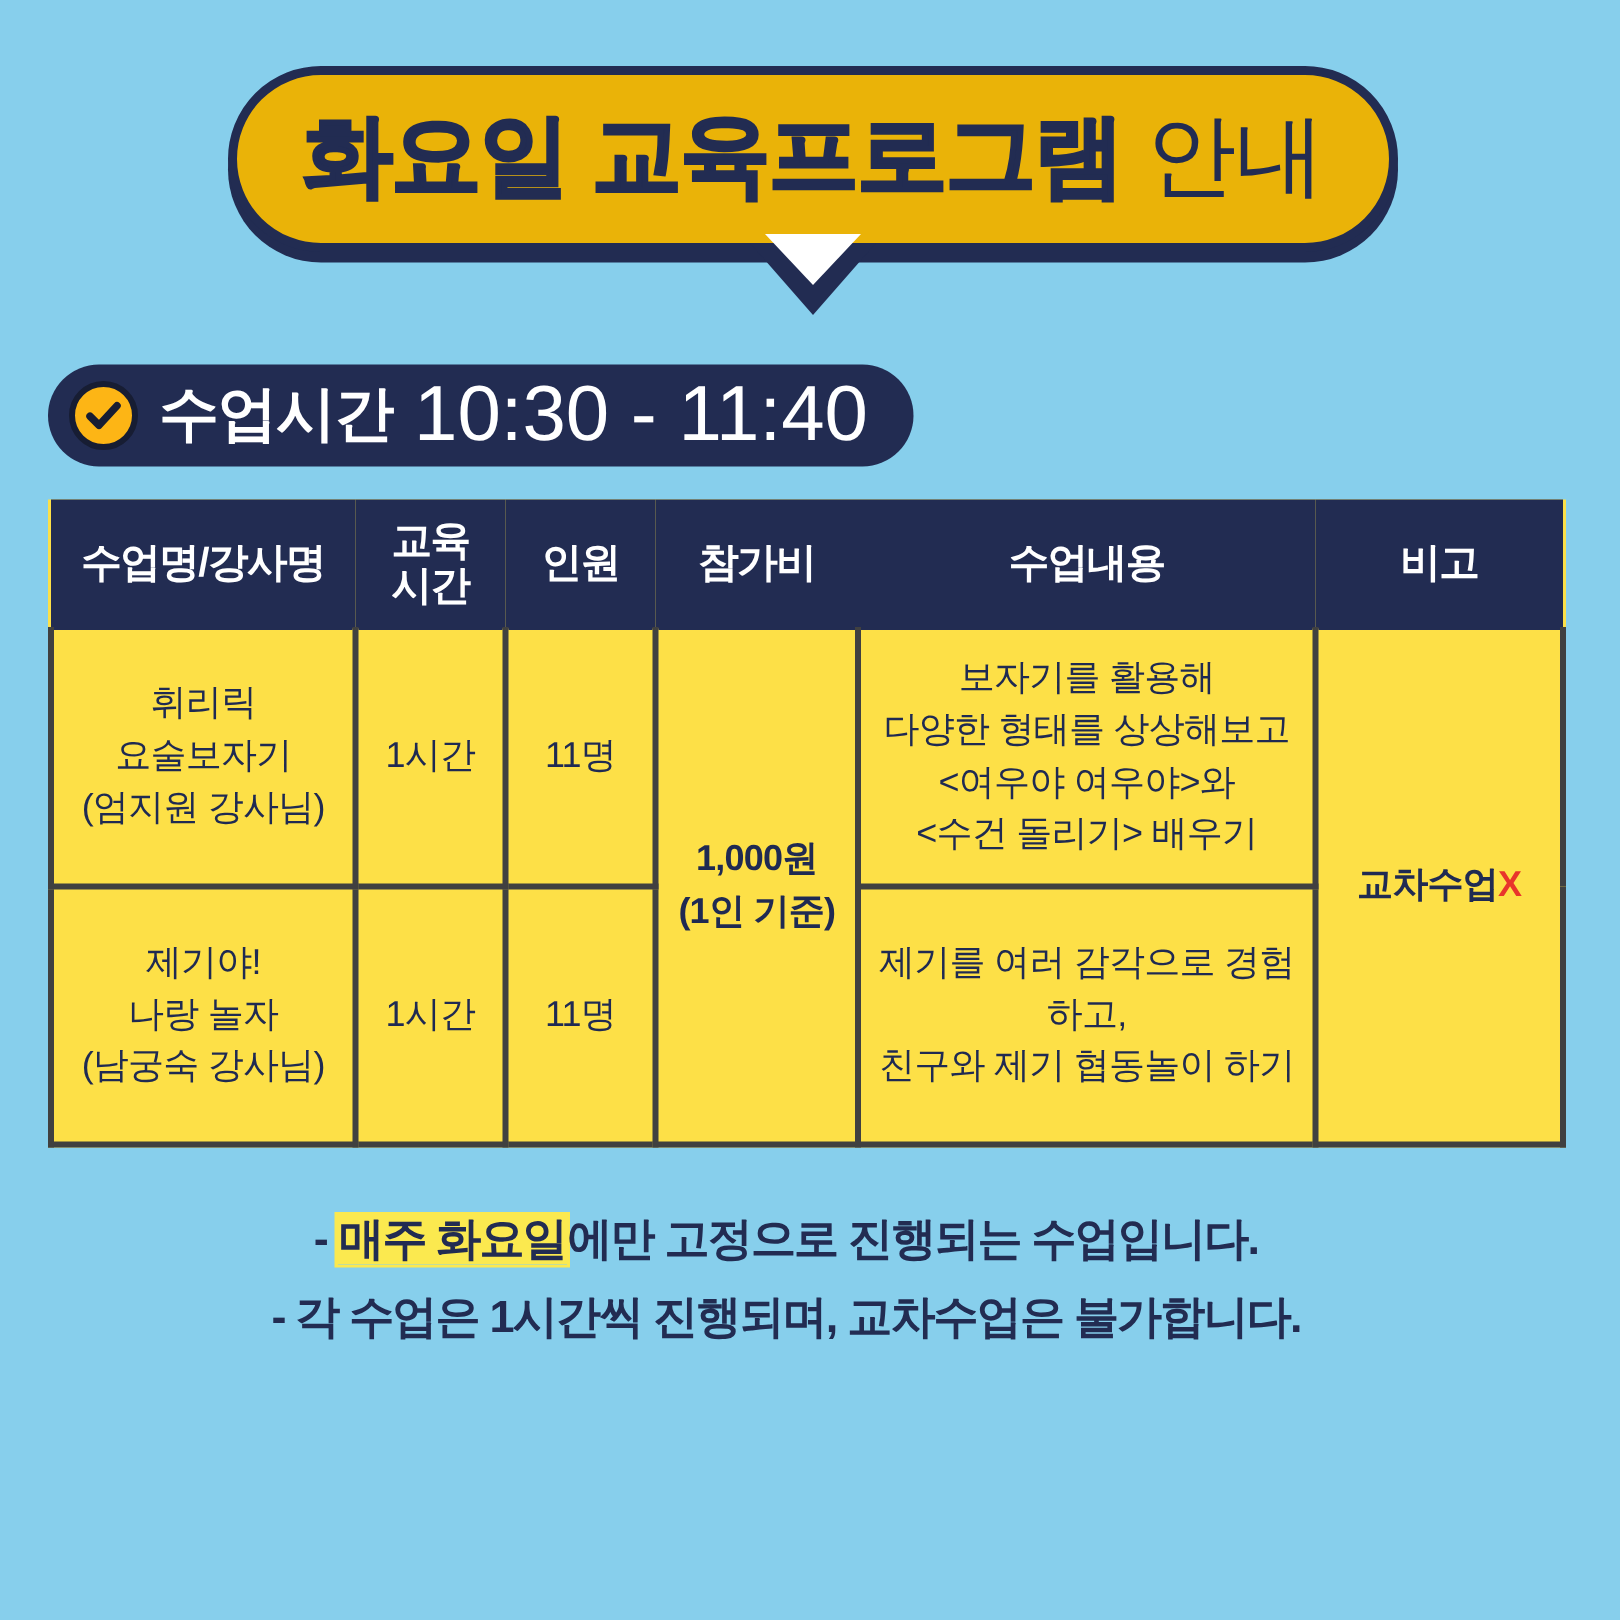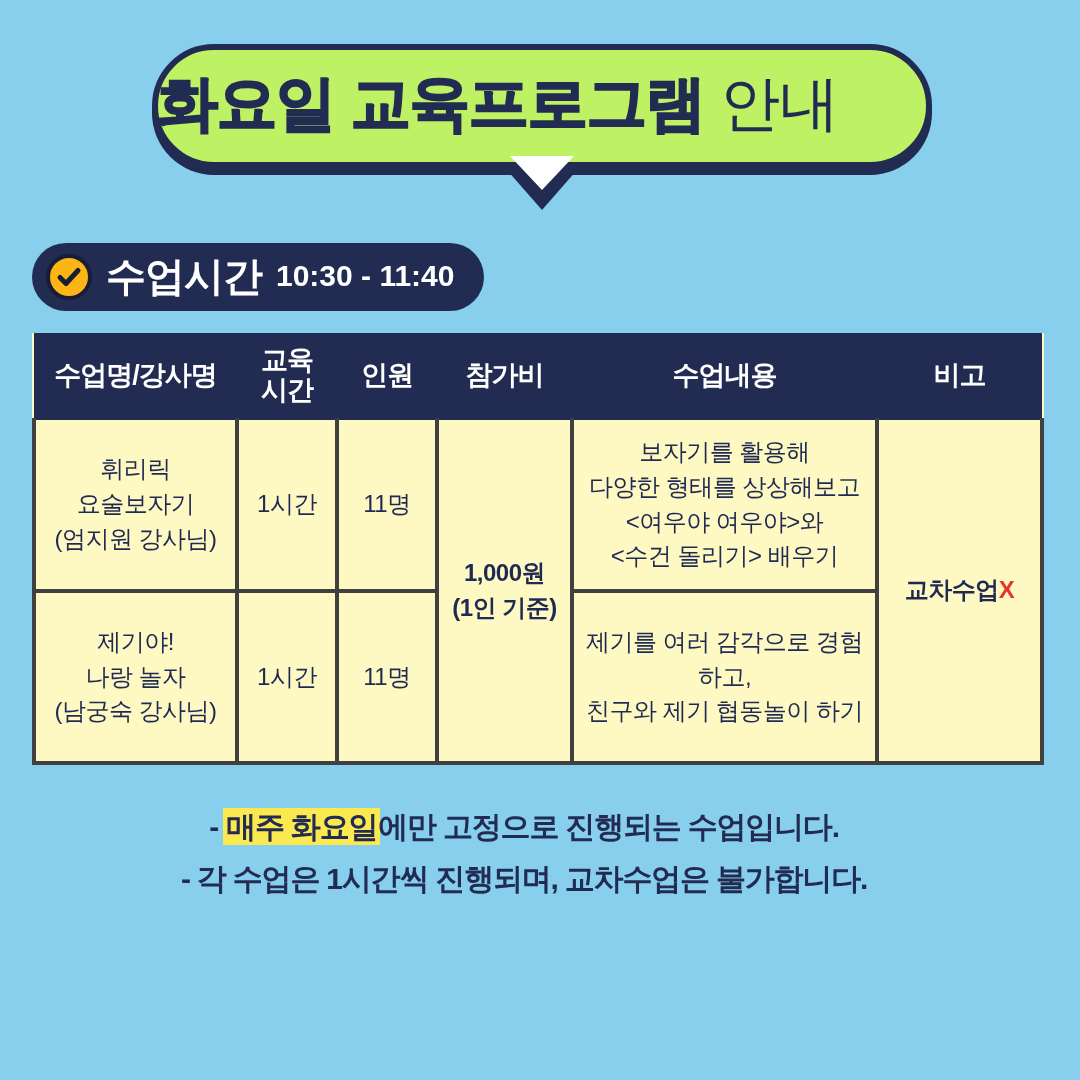--- a/index.html
+++ b/index.html
@@ -21,28 +21,28 @@
   .title-wrap {
     position: absolute;
     left: 152px;
     top: 44px;
     width: 780px;
     height: 124px;
   }
   .bubble {
     position: absolute;
     inset: 0;
-    background: #bef264;
+    background: #eab308;
     border: 6px solid #222c52;
     border-radius: 64px;
     box-shadow: 0 7px 0 0 #222c52;
     box-sizing: border-box;
     display: flex;
     align-items: center;
-    justify-content: flex-start;
+    justify-content: center;
   }
   .title-text {
     font-size: 60px;
     line-height: 1;
     letter-spacing: -1px;
     white-space: nowrap;
     padding-bottom: 4px;
   }
   .title-strong {
     font-weight: bold;
@@ -109,37 +109,37 @@
     color: #ffffff;
     font-size: 40px;
     font-weight: bold;
     line-height: 1;
     letter-spacing: -1px;
     white-space: nowrap;
     padding-bottom: 3px;
   }
   .time-value {
     color: #ffffff;
-    font-size: 30px;
-    font-weight: bold;
+    font-size: 52px;
+    font-weight: normal;
     line-height: 1;
     letter-spacing: 0px;
     white-space: nowrap;
     padding-bottom: 3px;
   }
 
   
   .table {
     position: absolute;
     left: 32px;
     top: 333px;
     width: 1008px;
     border-collapse: collapse;
     table-layout: fixed;
-    background: #fef9c3;
+    background: #fde047;
   }
   .table th {
     background: #222c52;
     color: #ffffff;
     font-size: 27px;
     font-weight: bold;
     line-height: 1.1;
     letter-spacing: -1px;
     height: 85px;
     padding: 0;

